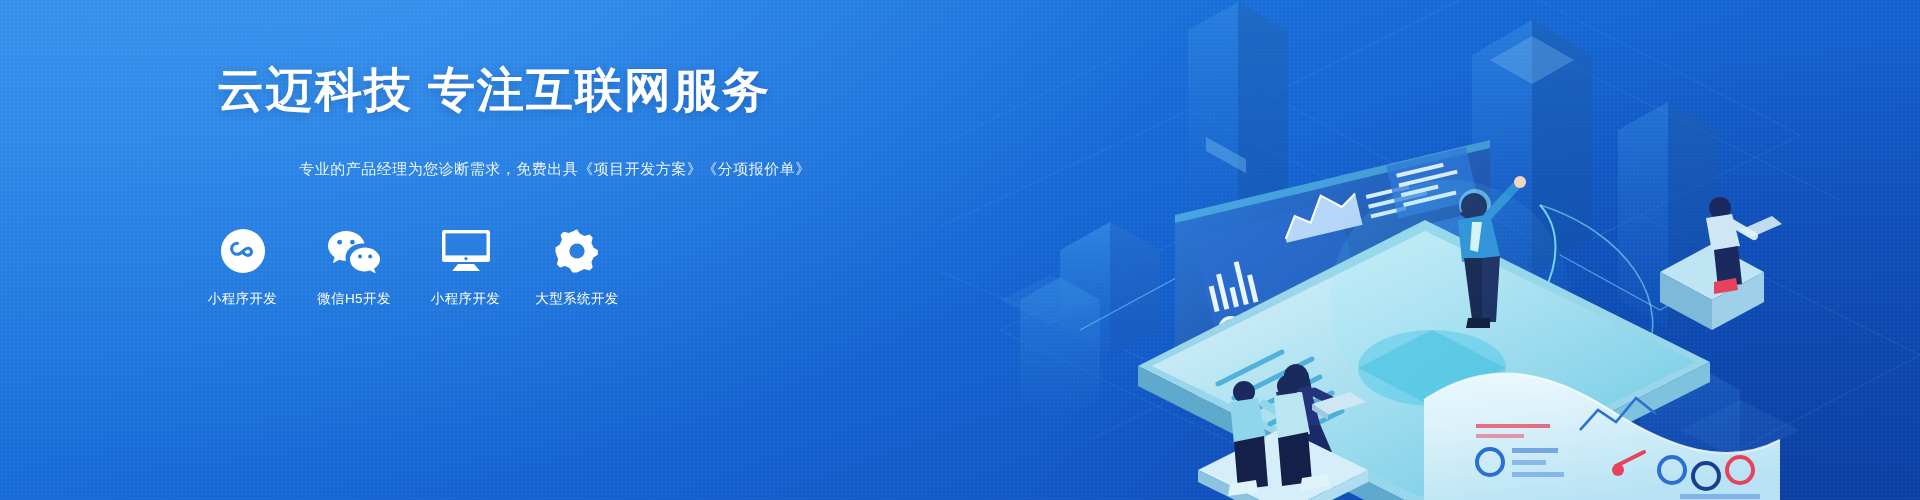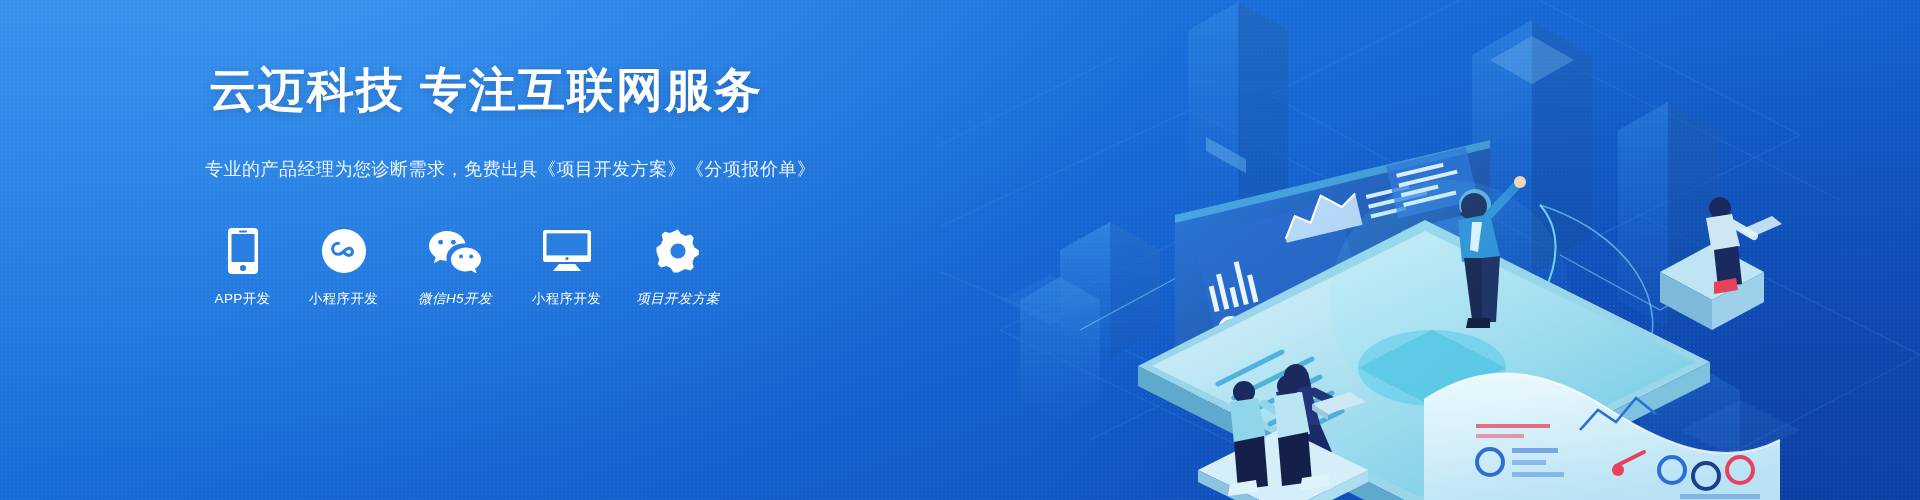--- a/index.html
+++ b/index.html
@@ -25,39 +25,39 @@
   
   #banner .isogrid{
     position:absolute;right:0;top:0;width:980px;height:500px;
     opacity:.5;pointer-events:none;
   }
 
   
   .copy{position:absolute;left:205px;top:62px;width:700px;}
   .headline{
     font-size:47px;line-height:1.2;font-weight:bold;color:#ffffff;
-    letter-spacing:2px;margin:0 0 34px 4px;white-space:nowrap;
+    letter-spacing:2px;margin:0 0 34px 12px;white-space:nowrap;
     text-shadow:0 2px 10px rgba(0,30,90,.25);
   }
   .sub{
-    font-size:18px;line-height:34px;color:#eaf3ff;white-space:nowrap;
-    letter-spacing:.5px;font-weight:400;
+    font-size:15px;line-height:34px;color:#eaf3ff;white-space:nowrap;
+    letter-spacing:.5px;font-weight:400;text-align:center;
   }
   .sub .l2{display:block;}
 
   
   .services{
     position:absolute;left:205px;top:228px;
     display:flex;align-items:flex-end;gap:26px;
   }
   .svc{width:75px;display:flex;flex-direction:column;align-items:center;}
   .svc .glyph{height:46px;display:flex;align-items:center;justify-content:center;margin-bottom:16px;}
   .svc .glyph svg{display:block;}
   .svc .cap{color:#ffffff;font-size:13.5px;letter-spacing:.4px;white-space:nowrap;font-weight:500;}
-  .svc.wide{width:96px;font-style:italic;}
+  .svc.wide{width:96px;}
 
   
   .illo{position:absolute;right:120px;top:0;width:780px;height:500px;}
   .illo svg{display:block;}
 </style>
 </head>
 <body>
 
 <div id="banner">
 
@@ -82,31 +82,20 @@
 
   <div class="copy">
     <h1 class="headline">云迈科技 专注互联网服务</h1>
     <div class="sub">
       <span class="l1">专业的产品经理为您诊断需求，免费出具《项目开发方案》《分项报价单》</span>
     </div>
   </div>
 
   <div class="services">
 
-    <div class="svc">
-      <span class="glyph">
-        <svg width="30" height="46" viewBox="0 0 30 46" fill="#ffffff">
-          <rect x="0" y="0" width="30" height="46" rx="4"></rect>
-          <rect x="3.5" y="6" width="23" height="28" fill="#2a7fe0"></rect>
-          <rect x="11" y="2.6" width="8" height="1.8" rx=".9" fill="#2a7fe0"></rect>
-          <circle cx="15" cy="40" r="3.1" fill="#2a7fe0"></circle>
-        </svg>
-      </span>
-      <span class="cap">APP开发</span>
-    </div>
 
     <div class="svc">
       <span class="glyph">
         <svg width="44" height="44" viewBox="0 0 44 44">
           <circle cx="22" cy="22" r="22" fill="#ffffff"></circle>
           <path d="M16.5 14.2c-3.4 0-5.9 2.4-5.9 5.6 0 3.1 2.4 5.5 5.6 5.5 2.2 0 3.8-.9 5.6-2.9 1.9-2.2 3.2-3.1 5.1-3.1 2.1 0 3.6 1.5 3.6 3.5s-1.6 3.6-3.7 3.6c-1.8 0-3.1-.9-4.8-2.9" fill="none" stroke="#2a7fe0" stroke-width="3.1" stroke-linecap="round"></path>
         </svg>
       </span>
       <span class="cap">小程序开发</span>
     </div>
@@ -137,21 +126,21 @@
       <span class="cap">小程序开发</span>
     </div>
 
     <div class="svc wide">
       <span class="glyph">
         <svg width="44" height="44" viewBox="0 0 44 44" fill="#ffffff">
           <path d="M22 0.5l3.1 4.6a17.8 17.8 0 0 1 4.2 1.8l5.3-1.3 3.1 3.1-1.3 5.3c.8 1.3 1.4 2.7 1.8 4.2l4.6 3.1v4.4l-4.6 3.1a17.8 17.8 0 0 1-1.8 4.2l1.3 5.3-3.1 3.1-5.3-1.3a17.8 17.8 0 0 1-4.2 1.8L22 43.5h-4.4l-3.1-4.6a17.8 17.8 0 0 1-4.2-1.8l-5.3 1.3-3.1-3.1 1.3-5.3a17.8 17.8 0 0 1-1.8-4.2L0.5 22.8v-4.4l4.6-3.1c.4-1.5 1-2.9 1.8-4.2L5.6 5.8l3.1-3.1 5.3 1.3a17.8 17.8 0 0 1 4.2-1.8L21.3.5z"></path>
           <circle cx="22" cy="22" r="7.6" fill="#2a7fe0"></circle>
         </svg>
       </span>
-      <span class="cap">项目开发方案</span>
+      <span class="cap">大型系统开发</span>
     </div>
 
   </div>
 
   <div class="illo">
     <svg width="780" height="500" viewBox="0 0 780 500">
       <defs>
         <linearGradient id="gScreen" x1="0" y1="0" x2="1" y2="1">
           <stop offset="0" stop-color="#2e7fe0"></stop>
           <stop offset="1" stop-color="#173d8f"></stop>

